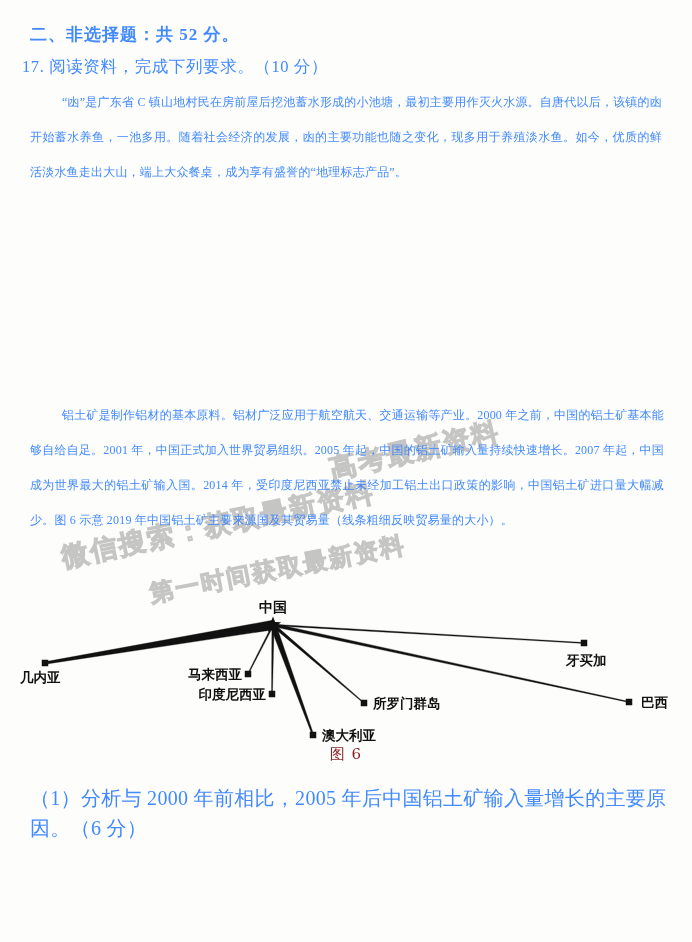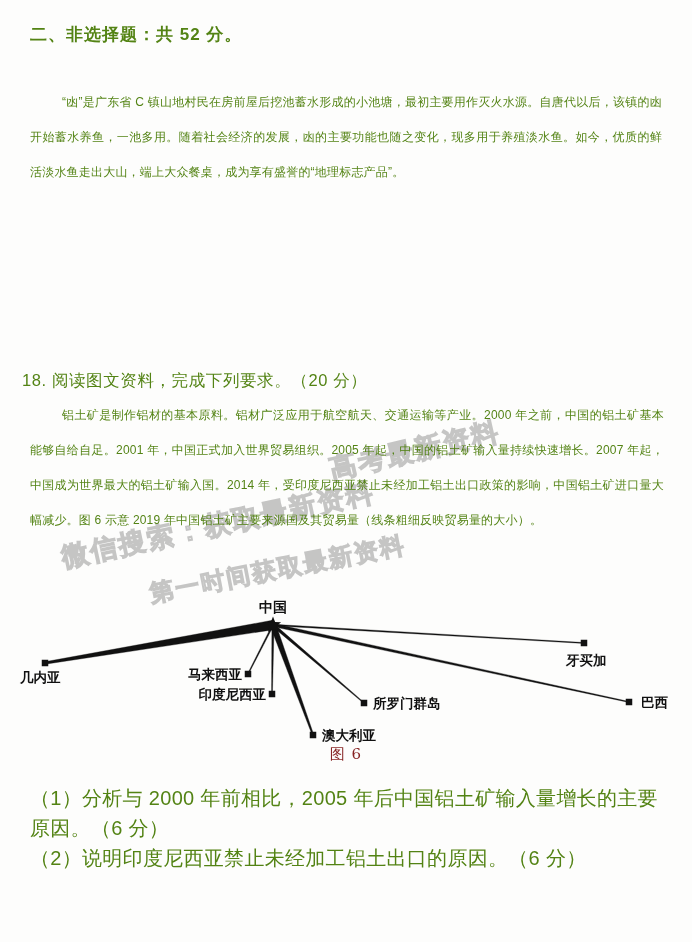--- a/index.html
+++ b/index.html
@@ -20,24 +20,24 @@
     position: absolute;
     inset: 0;
     width: 692px;
     height: 942px;
     background: #fdfdfc;
   }
 
   
   .blk {
     position: absolute;
-    font-family: Liberation Sans, sans-serif;
+    font-family: Liberation Serif, serif;
     line-height: 36px;
     letter-spacing: 0.4px;
-    color: #4d7c0f;
+    color: #3b82f6;
     -webkit-font-smoothing: none;
   }
 
   .section-head {
     left: 30px;
     top: 20px;
     font-size: 17px;
     font-weight: bold;
     line-height: 30px;
     letter-spacing: 1px;
@@ -152,25 +152,25 @@
 <div class="page">
 
   <div class="watermark">
     <div class="wm-text wm-a">高考最新资料</div>
     <div class="wm-text wm-b">微信搜索：获取最新资料</div>
     <div class="wm-text wm-c">第一时间获取最新资料</div>
   </div>
 
   <div class="blk section-head scan">二、非选择题：共 52 分。</div>
 
+  <div class="blk q-head scan" style="left:22px; top:52px; width:640px;">17. 阅读资料，完成下列要求。（10 分）</div>
 
   <div class="blk para scan" style="left:30px; top:85px; width:632px;">“凼”是广东省 C 镇山地村民在房前屋后挖池蓄水形成的小池塘，最初主要用作灭火水源。自唐代以后，该镇的凼开始蓄水养鱼，一池多用。随着社会经济的发展，凼的主要功能也随之变化，现多用于养殖淡水鱼。如今，优质的鲜活淡水鱼走出大山，端上大众餐桌，成为享有盛誉的“地理标志产品”。</div>
 
 
-  <div class="blk q-head scan" style="left:22px; top:365px; width:640px;">18. 阅读图文资料，完成下列要求。（20 分）</div>
 
   <div class="blk para scan" style="left:30px; top:398px; width:634px;">铝土矿是制作铝材的基本原料。铝材广泛应用于航空航天、交通运输等产业。2000 年之前，中国的铝土矿基本能够自给自足。2001 年，中国正式加入世界贸易组织。2005 年起，中国的铝土矿输入量持续快速增长。2007 年起，中国成为世界最大的铝土矿输入国。2014 年，受印度尼西亚禁止未经加工铝土出口政策的影响，中国铝土矿进口量大幅减少。图 6 示意 2019 年中国铝土矿主要来源国及其贸易量（线条粗细反映贸易量的大小）。</div>
 
   <div class="figure-wrap">
     <svg class="figure-svg" width="692" height="180" viewBox="0 0 692 180">
       <g id="flow-lines">
           <polygon points="272.21910481029954,30.314628861797317 44.79696725067788,71.7818035040673 45.20303274932212,74.2181964959327 273.78089518970046,39.68537113820268" fill="#111" stroke="#111" stroke-width="0.35"></polygon>
           <polygon points="272.28739050423343,34.6364237266497 247.5991571586313,83.79548834624046 248.4008428413687,84.20451165375954 273.71260949576657,35.3635762733503" fill="#111" stroke="#111" stroke-width="0.35"></polygon>
           <polygon points="271.9001155037542,34.98405964498195 271.55004725153583,103.99347894567443 272.44995274846417,104.00652105432557 274.0998844962458,35.01594035501805" fill="#111" stroke="#111" stroke-width="0.35"></polygon>
           <polygon points="270.18061972953467,36.025229189260116 312.26696112967903,145.26655958920762 313.73303887032097,144.73344041079238 275.81938027046533,33.974770810739884" fill="#111" stroke="#111" stroke-width="0.35"></polygon>
@@ -200,16 +200,15 @@
           <polygon points="273,26.5 275.1160269082529,32.08753882025019 281.0839803885088,32.37335554781295 276.4238034586626,36.11246117974981 277.996174644486,41.87664445218705 273,38.6 268.003825355514,41.87664445218705 269.5761965413374,36.11246117974981 264.9160196114912,32.37335554781295 270.8839730917471,32.08753882025019" fill="#111"></polygon>
           <text x="273" y="22" text-anchor="middle" class="map-label-star">中国</text>
         </g>
     </svg>
   </div>
 
   <div class="fig-caption scan">图 6</div>
 
   <div class="blk subq scan" style="left:30px; top:783px; width:640px;">（1）分析与 2000 年前相比，2005 年后中国铝土矿输入量增长的主要原因。（6 分）</div>
 
-  <div class="blk subq scan" style="left:30px; top:843px; width:640px;">（2）说明印度尼西亚禁止未经加工铝土出口的原因。（6 分）</div>
 
 
 </div>
 
 </body></html>

